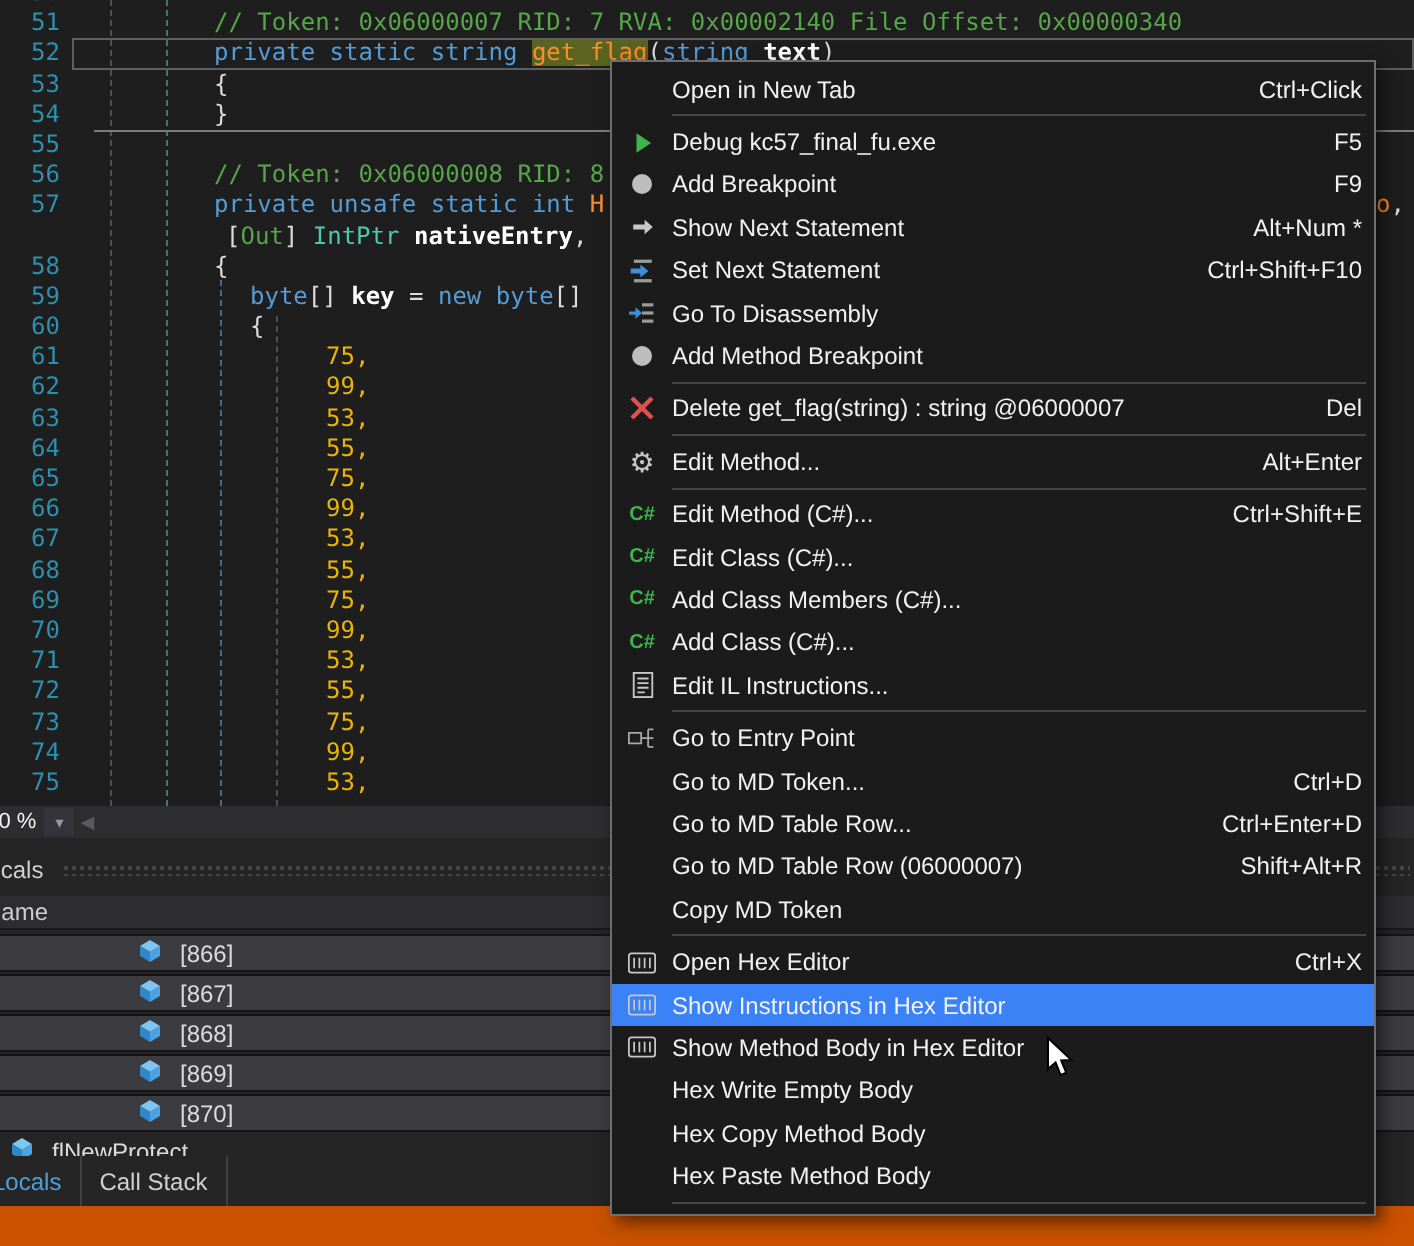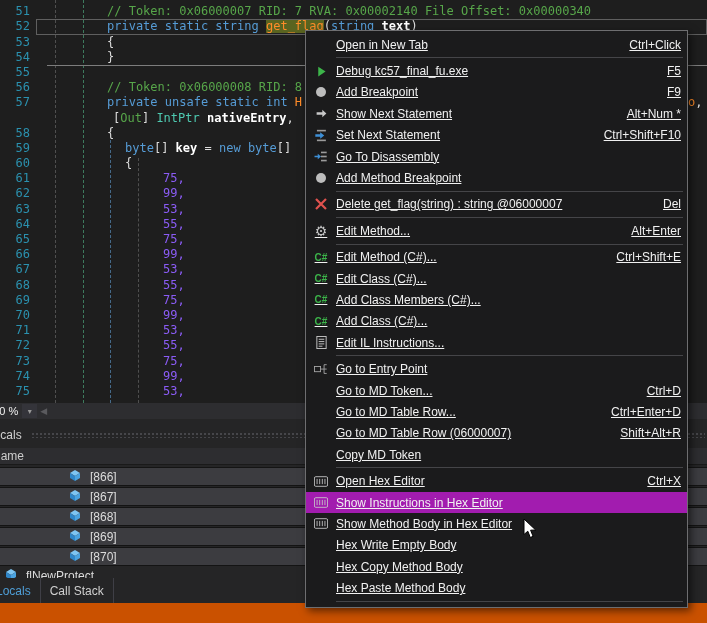--- a/index.html
+++ b/index.html
@@ -19,21 +19,21 @@
   .ln{width:30px;flex:none;text-align:right;color:#2b91af;}
   .code{margin-left:10px;}
   .crow.current::before{content:'';position:absolute;left:36px;right:0;top:0;bottom:0;
         border:1px solid #5f5f5f;pointer-events:none;}
   .crow.msep::after{content:'';position:absolute;left:47px;right:0;bottom:-1px;
         border-top:1px solid #7d7d7d;}
   .tail{position:absolute;left:688px;top:0;}
   .tk-comment{color:#57a64a;}
   .tk-keyword{color:#569cd6;}
   .tk-plain{color:#dcdcdc;}
-  .tk-number{color:#8b5cf6;text-align:center;}
+  .tk-number{color:#eab308;text-align:center;}
   .tk-method{color:#ff8c29;}
   .tk-method-highlight{color:#ff8c29;background:#5a6420;}
   .tk-type{color:#4ec9b0;}
   .tk-attr{color:#57a64a;}
   .tk-local{color:#ffffff;font-weight:bold;}
 
   
   .zoombar{position:absolute;left:0;top:403px;width:707px;height:16px;background:#2d2d30;
            display:flex;align-items:center;overflow:hidden;}
   .zoomtext{color:#f1f1f1;font-size:11px;margin-left:-13px;white-space:pre;}
@@ -65,22 +65,22 @@
   .tab{display:flex;align-items:center;padding:0 9px;font-size:12px;color:#d0d0d0;
        border-right:1px solid #3f3f46;white-space:pre;}
   .tab.active span{color:#4f9fd8;margin-left:-13px;}
   .statusbar{position:absolute;left:0;top:603px;width:707px;height:20px;background:#ca5100;}
 
   
   .menu{position:absolute;left:305px;top:30px;width:381px;background:#1b1b1c;
         border:1px solid #6e6e70;box-shadow:3px 3px 8px rgba(0,0,0,.55);
         padding:3px 0;z-index:10;}
   .mitem{display:grid;grid-template-columns:30px 250px 1fr;align-items:center;height:21.4px;
-         font-size:12px;color:#f1f1f1;text-decoration:underline;}
-  .mitem.hl{background:#a21caf;}
+         font-size:12px;color:#f1f1f1;}
+  .mitem.hl{background:#3b82f6;}
   .micon{display:flex;align-items:center;justify-content:center;height:100%;}
   .mlabel{white-space:pre;overflow:hidden;}
   .mshort{white-space:pre;text-align:right;padding-right:6px;}
   .msepline{height:1px;background:#454548;margin:2px 4px 2px 30px;}
   .cs-glyph{color:#3cb54a;font-weight:bold;font-size:10px;font-family:"Liberation Sans",sans-serif;}
   .gear-glyph{color:#c6c6c6;font-size:14px;line-height:14px;}
 
   .cursor{position:absolute;left:523px;top:518px;z-index:30;pointer-events:none;}
 </style>
 </head>

